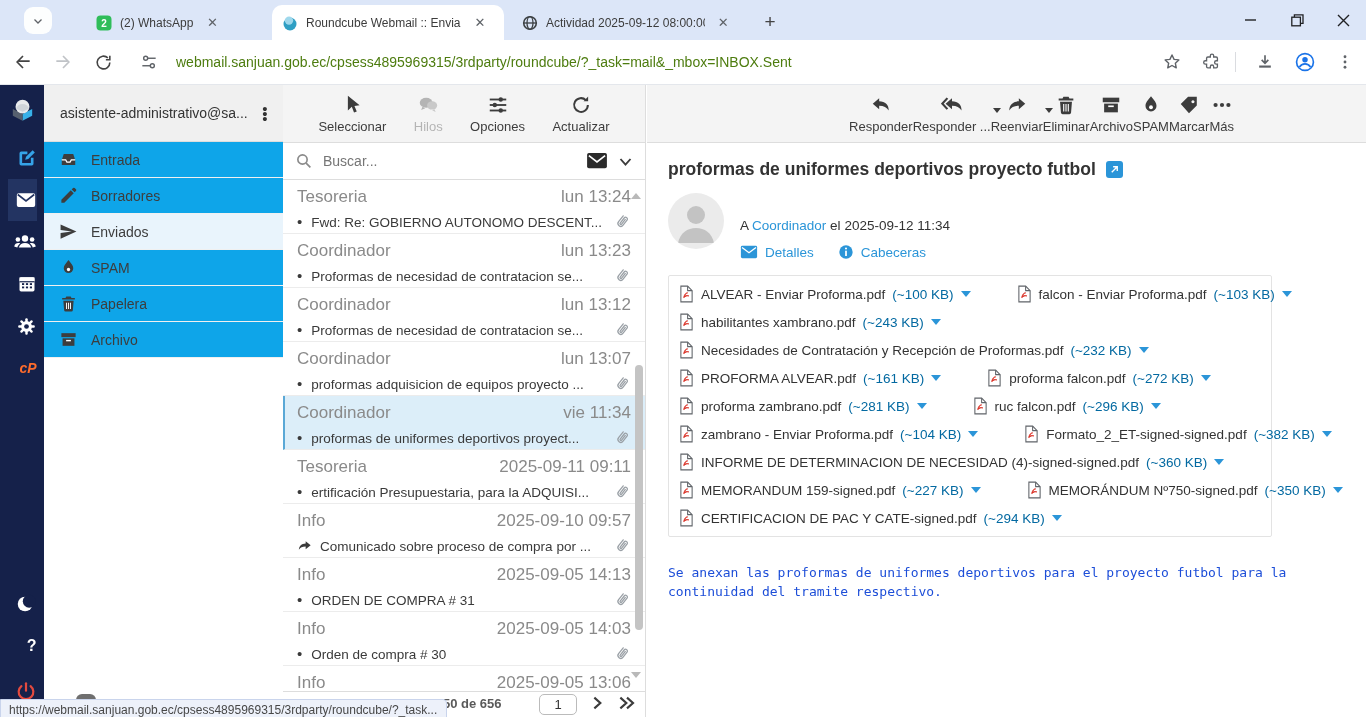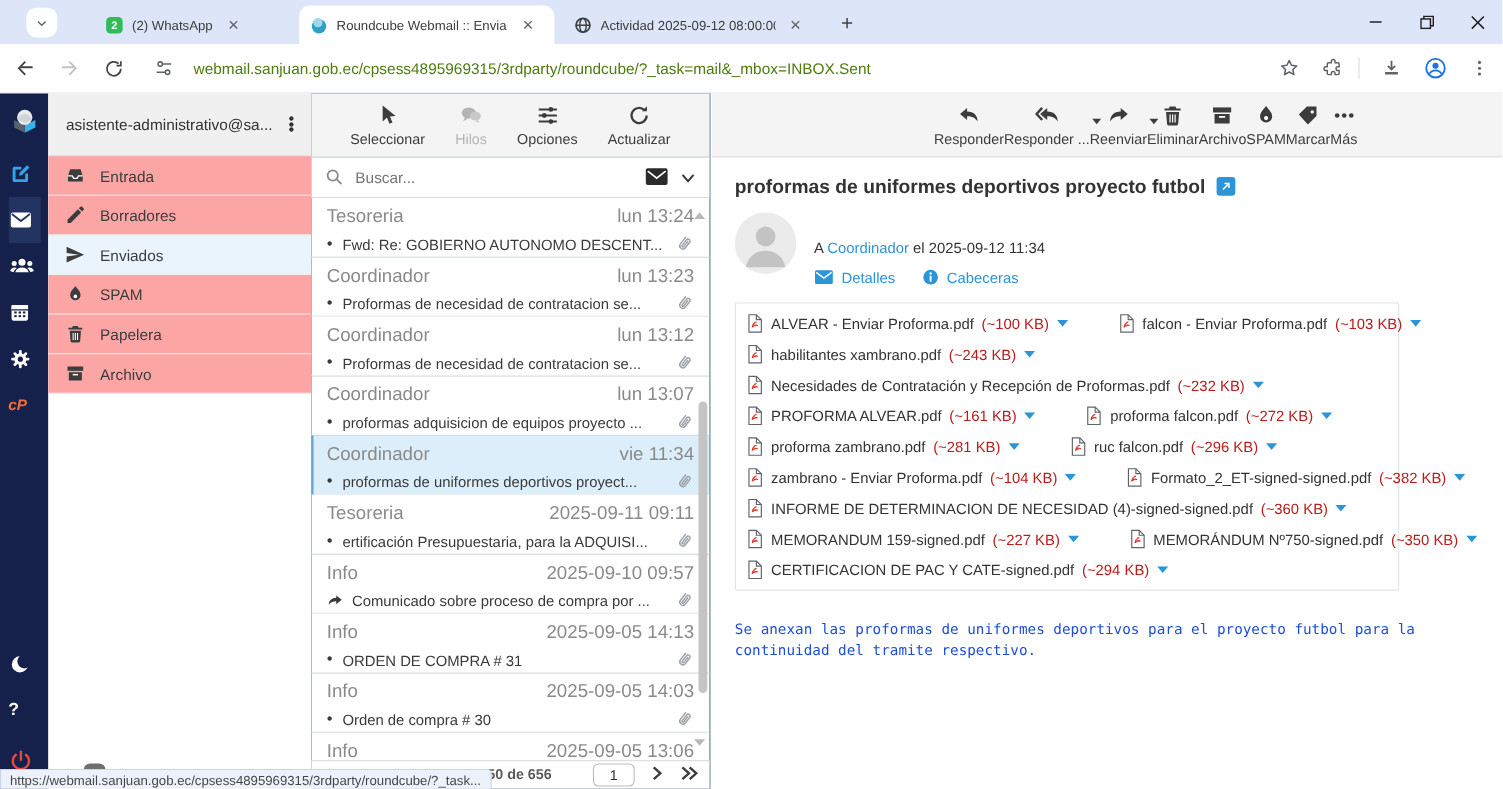--- a/index.html
+++ b/index.html
@@ -24,32 +24,32 @@
   .navbtn { width:34px; height:34px; display:flex; align-items:center; justify-content:center; margin-left:6px; }
   .urltext { font-size:14px; color:#4d7c0f; margin-left:10px; white-space:nowrap; }
   .urlbar-right { margin-left:auto; display:flex; align-items:center; }
   .vdiv { width:1px; height:20px; background:#dadce0; margin:0 6px; }
 
   
   .app { position:absolute; top:85px; left:0; right:0; bottom:0; }
 
   
   .rail { position:absolute; left:0; top:0; bottom:0; width:44px; background:#15214a; display:flex; flex-direction:column; align-items:center; }
-  .rail-item { width:29px; height:42px; display:flex; align-items:center; justify-content:flex-start; }
+  .rail-item { width:29px; height:42px; display:flex; align-items:center; justify-content:flex-end; }
   .rail-item.active { background:#233462; }
   .rail-bottom { margin-top:auto; display:flex; flex-direction:column; align-items:center; }
   .cp-text { color:#ff6c2c; font-weight:bold; font-style:italic; font-size:14px; }
   .help-text { color:#fff; font-weight:bold; font-size:16px; }
 
   
   .folders { position:absolute; left:44px; top:0; bottom:0; width:239px; background:#fff; }
   .account { height:57px; background:#f0f0f0; border-bottom:1px solid #ddd; display:flex; align-items:center; padding:0 10px 0 16px; }
   .account-name { font-size:14px; color:#333; white-space:nowrap; overflow:hidden; text-overflow:ellipsis; flex:1; }
   .kebab { color:#333; font-size:15px; letter-spacing:0; line-height:5px; text-align:center; width:16px; }
-  .folder { height:36px; display:flex; align-items:center; padding-left:15px; border-bottom:1px solid #f0f0f0; font-size:14px; color:#3d3d3d; background:#fca5a5; }
+  .folder { height:36px; display:flex; align-items:center; padding-left:15px; border-bottom:1px solid #f0f0f0; font-size:14px; color:#3d3d3d; background:#0ea5e9; }
   .folder .ficon { width:19px; height:19px; margin-right:13px; flex:0 0 auto; }
   .folder.selected { background:#e9f4fc; }
 
   
   .list { position:absolute; left:283px; top:0; bottom:0; width:363px; background:#0c4a6e; border-right:1px solid #ddd; }
   .list-toolbar, .reader-toolbar { height:58px; background:#f4f4f4; border-bottom:1px solid #ddd; display:flex; align-items:center; }
   .list-toolbar { justify-content:space-evenly; padding:0 8px; }
   .tbtn { display:flex; flex-direction:column; align-items:center; justify-content:center; color:#3c3c3c; font-size:13px; position:relative; }
   .tbtn .ti { width:22px; height:22px; margin-bottom:3px; }
   .tbtn.disabled { color:#b4b4b4; }
@@ -89,21 +89,21 @@
   .avatar { width:56px; height:56px; flex:0 0 auto; }
   .meta-col { margin-left:16px; padding-top:5px;margin-top:20px; }
   .meta-line { font-size:13.5px; color:#333; }
   .meta-line a { color:#2b95d8; text-decoration:none; }
   .meta-links { display:flex; gap:24px; margin-top:11px; }
   .meta-link { display:flex; align-items:center; gap:7px; font-size:13.5px; color:#2b95d8; }
   .attach-box { margin-top:15px; border:1px solid #e3e3e3; border-radius:2px; padding:4px 10px; width:604px; }
   .att-row { display:flex; align-items:center; min-height:28px; column-gap:46px; }
   .att { display:flex; align-items:center; gap:7px; }
   .att-name { font-size:13.5px; color:#333; white-space:nowrap; }
-  .att-size { font-size:13.5px; color:#b91c1c; white-space:nowrap; }
+  .att-size { font-size:13.5px; color:#0369a1; white-space:nowrap; }
   .bluecaret { width:0; height:0; border:5px solid transparent; border-top:6px solid #2b95d8; margin-top:5px; }
   .pdf-ic { width:15px; height:18px; flex:0 0 auto; }
   .mailbody { margin-top:26px; font-family:"DejaVu Sans Mono", monospace; font-size:13px; color:#1d4ed8; line-height:19px; width:692px; }
 
   
   .status-bubble { position:absolute; left:0; bottom:-9px; z-index:50; background:#edf1fa; border:1px solid #c9d4ec; border-radius:0 4px 0 0; padding:3px 9px 8px 8px; font-size:12px; color:#474747; white-space:nowrap; max-width:462px; overflow:hidden; }
   .chat-blob { position:absolute; left:76px; bottom:14px; width:20px; height:9px; background:#6f6f6f; border-radius:6px 6px 0 0; z-index:10; }
 </style>
 </head>
 <body>

